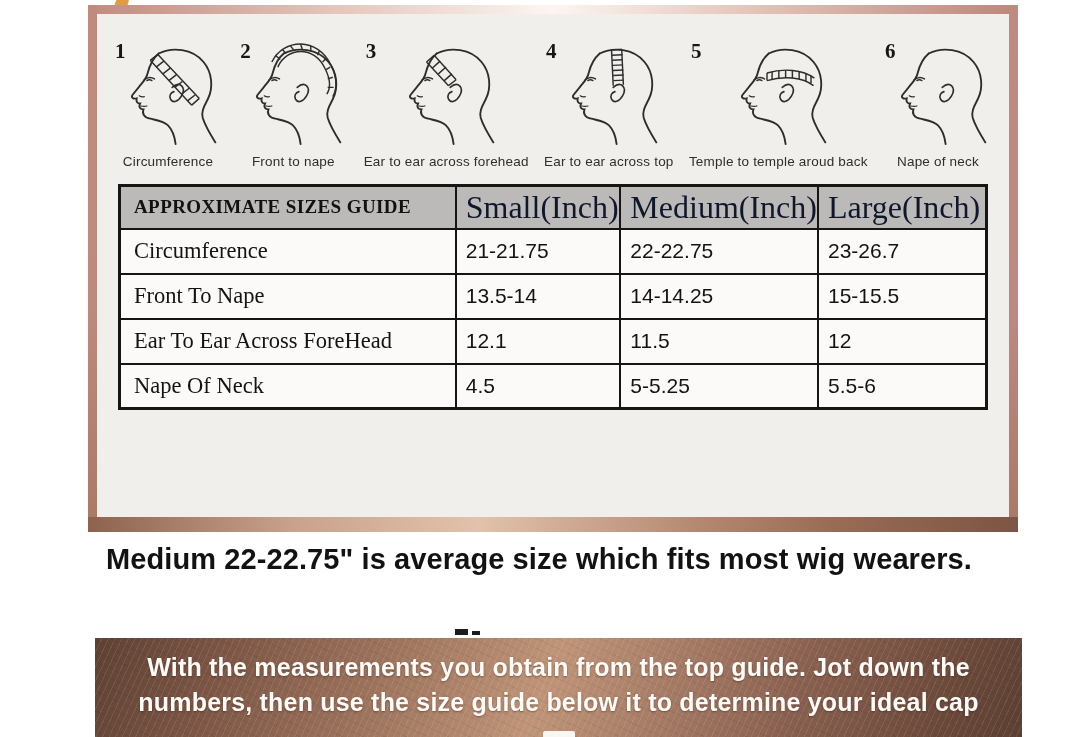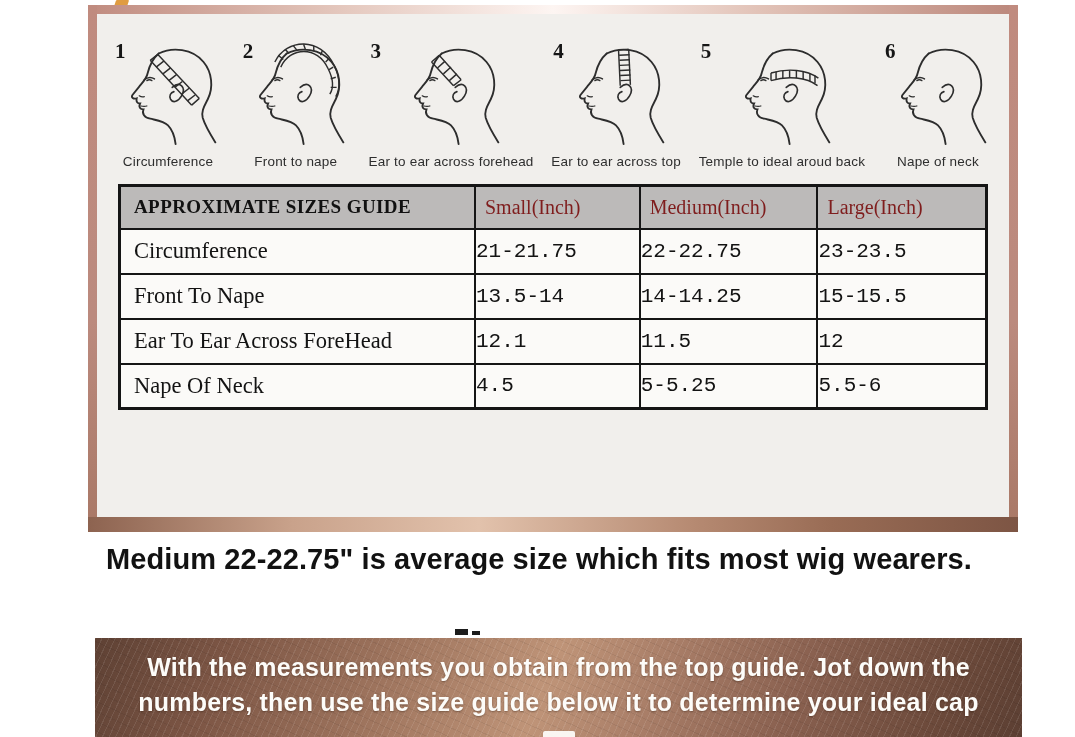--- a/index.html
+++ b/index.html
@@ -52,29 +52,29 @@
     border-collapse:collapse; border:3px solid #151515;
     background:#fbfaf8;
   }
   .size-table td { border:2.5px solid #151515; vertical-align:middle; }
   .size-table tr.hdr td { background:#bcbab9; height:43px; }
   .size-table td.hdr-main {
     font-family:"Liberation Serif", serif; font-weight:bold; font-size:19px;
     letter-spacing:0.4px; padding-left:13px; color:#111;
   }
   .size-table td.hdr-size {
-    font-family:"Liberation Serif", serif; font-weight:500; font-size:20px;
-    padding-left:9px; color:#7f1d1d;
+    font-family:"Liberation Serif", serif; font-weight:500; font-size:32px;
+    padding-left:9px; color:#0f172a;
   }
   .size-table tr.datarow td { height:45px; }
   .size-table td.rlabel {
     font-family:"Liberation Serif", serif; font-size:22.5px; color:#131313; padding-left:13px;
   }
   .size-table td.rval {
-    font-family:Liberation Mono, monospace; font-size:21px; color:#131313; 
+    font-family:Liberation Sans, sans-serif; font-size:21px; color:#131313; padding-left:9px;
   }
 
   
   .notes {
     position:absolute; left:74px; top:537px; width:930px;
     text-align:center; color:#121212;
     font-weight:bold; font-size:29px; line-height:45px; letter-spacing:0.1px;
   }
   
   .heading-fragment { position:absolute; left:455px; top:629px; width:26px; height:7px; }
@@ -191,21 +191,21 @@
         <span class="fig-num">5</span>
         <svg class="head-svg" viewBox="0 0 130 122">
           <use href="#head-base"></use>
           <g stroke="#2d2d2d" stroke-width="1.7" fill="none">
             <path d="M52 35 C72 29 94 31 108 41"></path>
             <path d="M52 44 C72 38 94 40 107 50"></path>
             <path d="M52 35 L52 44"></path>
             <path d="M58 33.5 L58 42.5 M66 32.2 L66 41.2 M74 31.8 L74 40.8 M82 32.2 L82 41.2 M90 33.4 L90 42.4 M98 35.6 L98 44.6 M104 38 L104 47"></path>
           </g>
         </svg>
-        <div class="fig-caption">Temple to ideal aroud back</div>
+        <div class="fig-caption">Temple to temple aroud back</div>
       </div>
 
       <div class="figure">
         <span class="fig-num">6</span>
         <svg class="head-svg" viewBox="0 0 130 122">
           <use href="#head-base"></use>
         </svg>
         <div class="fig-caption">Nape of neck</div>
       </div>
 
@@ -222,21 +222,21 @@
           <tr class="hdr">
         <td class="hdr-main">APPROXIMATE SIZES GUIDE</td>
         <td class="hdr-size">Small(Inch)</td>
         <td class="hdr-size">Medium(Inch)</td>
         <td class="hdr-size">Large(Inch)</td>
       </tr>
       <tr class="datarow">
         <td class="rlabel">Circumference</td>
         <td class="rval">21-21.75</td>
         <td class="rval">22-22.75</td>
-        <td class="rval">23-23.5</td>
+        <td class="rval">23-26.7</td>
       </tr>
       <tr class="datarow">
         <td class="rlabel">Front To Nape</td>
         <td class="rval">13.5-14</td>
         <td class="rval">14-14.25</td>
         <td class="rval">15-15.5</td>
       </tr>
       <tr class="datarow">
         <td class="rlabel">Ear To Ear Across ForeHead</td>
         <td class="rval">12.1</td>

